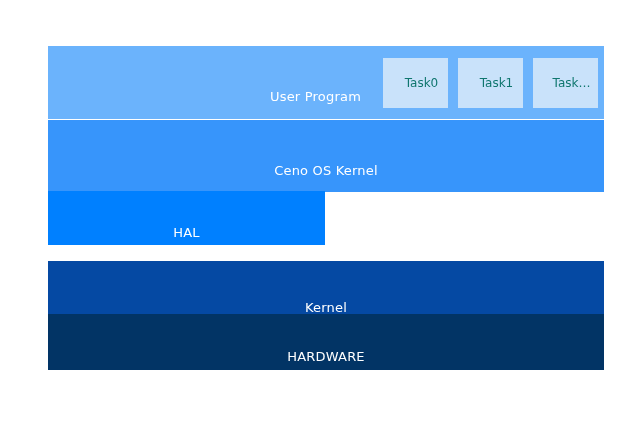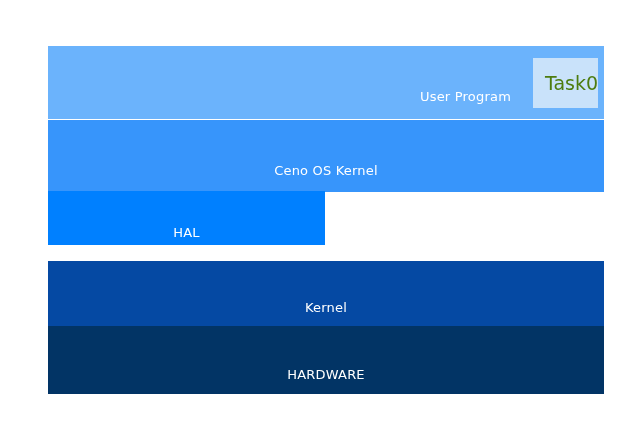--- a/index.html
+++ b/index.html
@@ -58,22 +58,22 @@
     width: 65px;
     height: 50px;
     background: #c9e2fa;
     margin-left: 10px;
     display: flex;
     align-items: center;
     justify-content: center;
     flex: 0 0 auto;
   }
   .task-label {
-    color: #4d7c0f;
-    font-size: 19px;
+    color: #0f766e;
+    font-size: 12px;
     white-space: nowrap;
     margin-left: 12px;
   }
 
   
   #layer-kernel {
     top: 74px;
     height: 72px;
     background: #3795fb;
   }
@@ -110,35 +110,41 @@
 
   
   #layer-drivers {
     top: 215px;
     height: 65px;
     background: #0549a3;
   }
 
   
   #layer-hardware {
-    top: 280px;
-    height: 68px;
+    top: 268px;
+    height: 56px;
     background: #023465;
   }
 </style>
 </head>
 <body>
 
 <div id="stack-diagram">
 
   <div class="layer" id="layer-user-program">
     <span class="layer-label" id="user-program-label">User Program</span>
 
     <div class="task-box">
       <span class="task-label">Task0</span>
+    </div>
+    <div class="task-box">
+      <span class="task-label">Task1</span>
+    </div>
+    <div class="task-box">
+      <span class="task-label">Task…</span>
     </div>
   </div>
 
   <div class="layer" id="layer-kernel">
     <span class="layer-label">Ceno OS Kernel</span>
   </div>
 
   <div class="layer" id="layer-hal-bsp">
     <div id="block-hal">
       <span class="layer-label">HAL</span>

